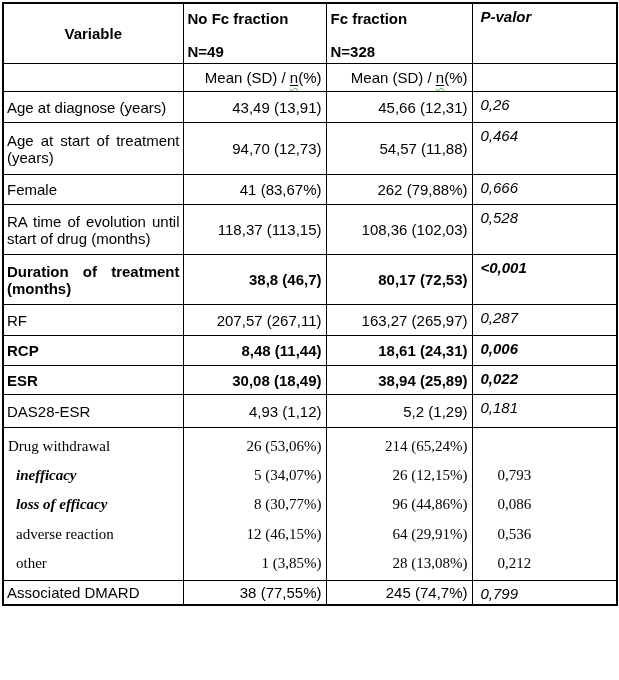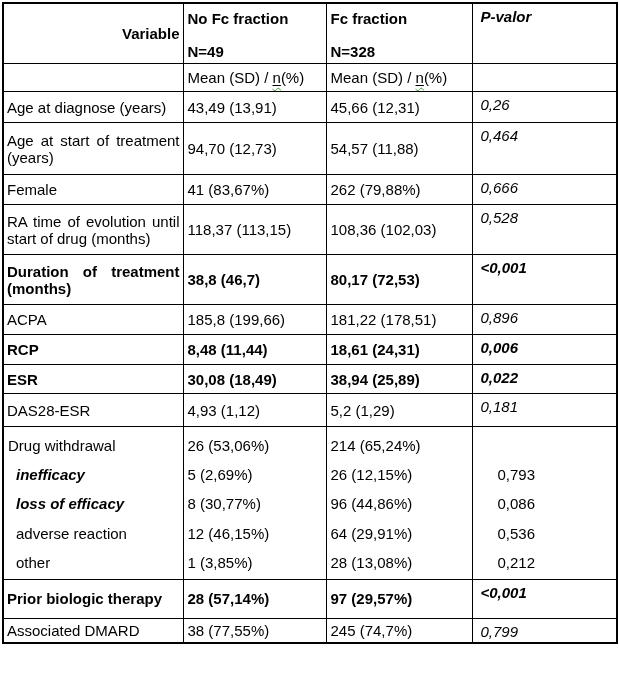--- a/index.html
+++ b/index.html
@@ -18,36 +18,36 @@
     table-layout: fixed;
     border: 2px solid #000000;
   }
   td {
     border: 1.5px solid #000000;
     vertical-align: middle;
     padding: 2px 4px;
     overflow: hidden;
   }
   .c-var { text-align: justify; padding-left: 3px; padding-right: 3px; }
-  .c-val { padding-left: 4px; }
+  .c-val { padding-left: 4px; text-align: right; }
   .c-p   { vertical-align: top; padding-top: 4px; padding-left: 8px; font-style: italic; }
   tr.bold td { font-weight: 700; }
   
   .hdr td { font-weight: 700; }
-  .hdr .c-var { text-align: right; }
+  .hdr .c-var { text-align: center; }
   .hdr .grp { vertical-align: top; padding-top: 5px; }
   .hdr .grp .hl { height: 19px; line-height: 19px; }
   .hdr .grp .hl + .hl { margin-top: 14px; }
   
   .sub td { font-weight: 400; }
   .u { text-decoration: underline; text-underline-offset: 2px; }
   .grammar { text-decoration: underline wavy #3a9e3a 1px; text-underline-offset: 4px; }
   
   .wcell { vertical-align: top; padding-top: 4px; }
-  .wl { height: 29.2px; line-height: 29.2px; white-space: nowrap; }
+  .wl { height: 29.2px; line-height: 29.2px; white-space: nowrap; font-family: Liberation Serif, serif; }
   .wl.sub { padding-left: 8px; }
   .wl.bi { font-weight: 700; font-style: italic; }
   .wp { padding-top: 4px; }
 </style>
 </head>
 <body>
 
 <table class="doc-table">
   <colgroup>
     <col style="width:180px">
@@ -105,27 +105,27 @@
     <td class="c-p">0,528</td>
   </tr>
 
   <tr class="bold" style="height:50px">
     <td class="c-var">Duration of treatment (months)</td>
     <td class="c-val">38,8 (46,7)</td>
     <td class="c-val">80,17 (72,53)</td>
     <td class="c-p">&lt;0,001</td>
   </tr>
 
+  <tr style="height:31px">
+    <td class="c-var">RF</td>
+    <td class="c-val">207,57 (267,11)</td>
+    <td class="c-val">163,27 (265,97)</td>
+    <td class="c-p">0,287</td>
+  </tr>
 
-  <tr style="height:30px">
-    <td class="c-var">ACPA</td>
-    <td class="c-val">185,8 (199,66)</td>
-    <td class="c-val">181,22 (178,51)</td>
-    <td class="c-p">0,896</td>
-  </tr>
 
   <tr class="bold" style="height:30px">
     <td class="c-var">RCP</td>
     <td class="c-val">8,48 (11,44)</td>
     <td class="c-val">18,61 (24,31)</td>
     <td class="c-p">0,006</td>
   </tr>
 
   <tr class="bold" style="height:29px">
     <td class="c-var">ESR</td>
@@ -144,47 +144,41 @@
   <tr style="height:148px">
     <td class="wcell" style="text-align:left">
       <div class="wl">Drug withdrawal</div>
       <div class="wl sub bi">inefficacy</div>
       <div class="wl sub bi">loss of efficacy</div>
       <div class="wl sub">adverse reaction</div>
       <div class="wl sub">other</div>
     </td>
     <td class="wcell c-val">
       <div class="wl">26 (53,06%)</div>
-      <div class="wl">5 (2,69%)</div>
+      <div class="wl">5 (34,07%)</div>
       <div class="wl">8 (30,77%)</div>
       <div class="wl">12 (46,15%)</div>
       <div class="wl">1 (3,85%)</div>
     </td>
     <td class="wcell c-val">
       <div class="wl">214 (65,24%)</div>
       <div class="wl">26 (12,15%)</div>
       <div class="wl">96 (44,86%)</div>
       <div class="wl">64 (29,91%)</div>
       <div class="wl">28 (13,08%)</div>
     </td>
     <td class="wcell wp" style="padding-left:25px">
       <div class="wl"></div>
       <div class="wl">0,793</div>
       <div class="wl">0,086</div>
       <div class="wl">0,536</div>
       <div class="wl">0,212</div>
     </td>
   </tr>
 
-  <tr class="bold" style="height:39px">
-    <td class="c-var">Prior biologic therapy</td>
-    <td class="c-val">28 (57,14%)</td>
-    <td class="c-val">97 (29,57%)</td>
-    <td class="c-p">&lt;0,001</td>
-  </tr>
 
   <tr style="height:22px">
     <td class="c-var">Associated DMARD</td>
     <td class="c-val">38 (77,55%)</td>
     <td class="c-val">245 (74,7%)</td>
     <td class="c-p">0,799</td>
   </tr>
 
   </tbody>
 </table>

